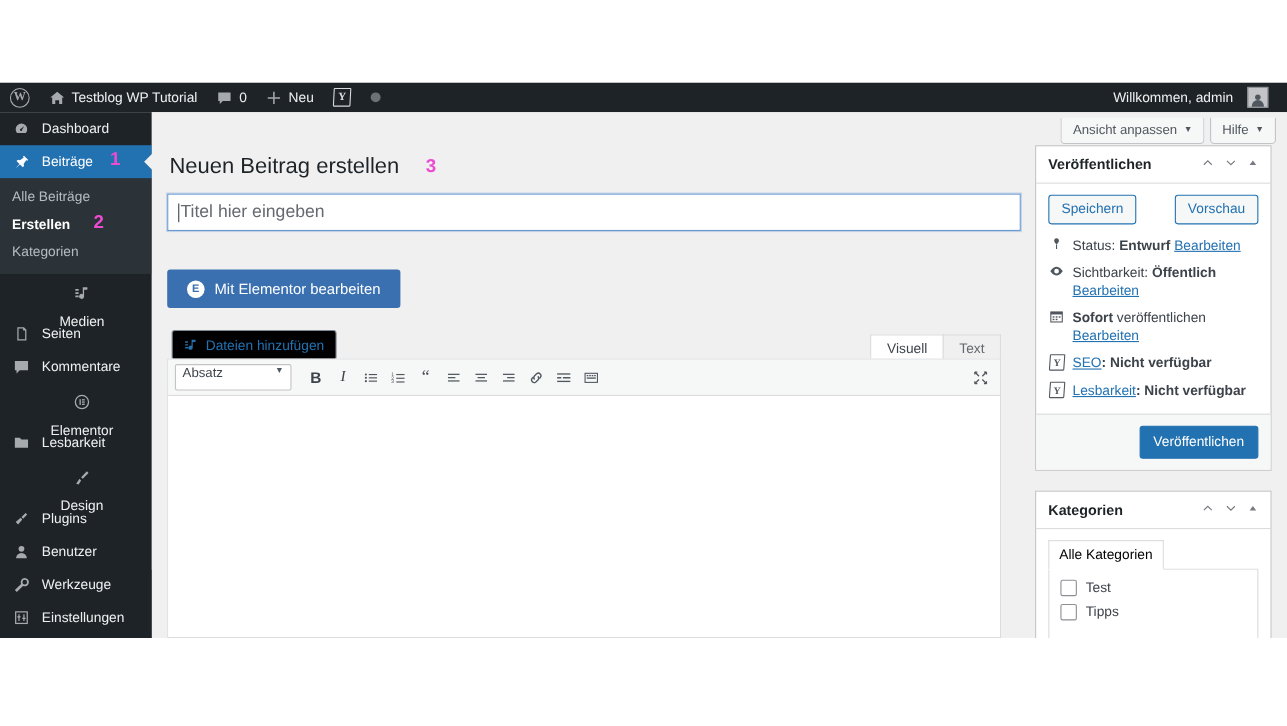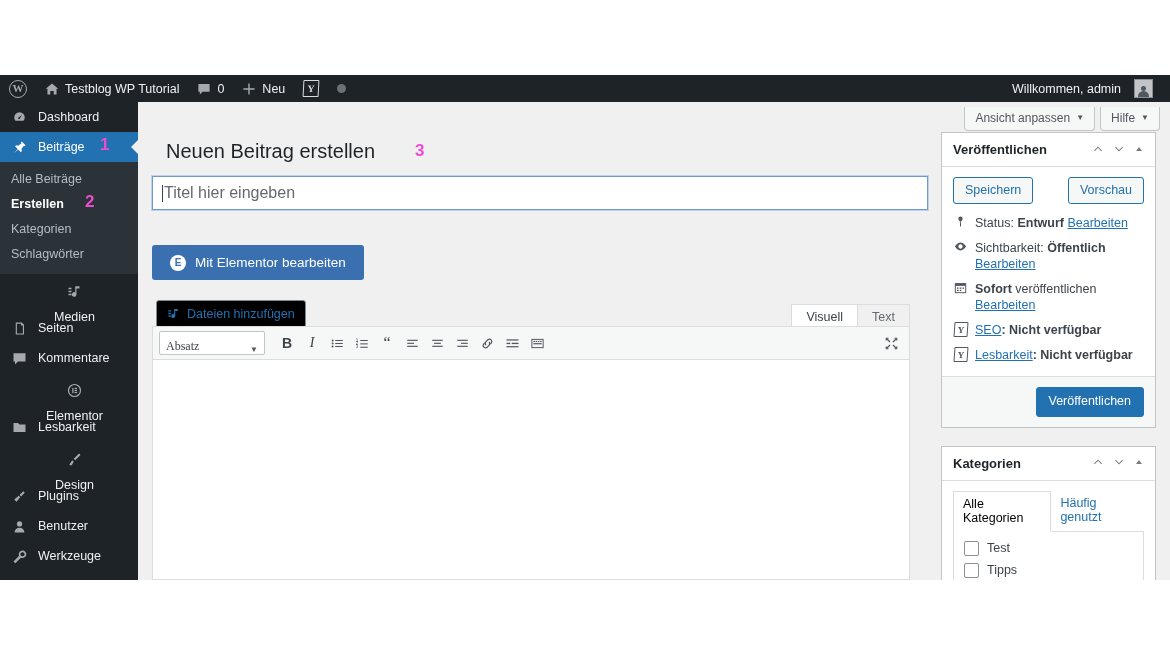--- a/index.html
+++ b/index.html
@@ -156,22 +156,22 @@
     font-size: 12px;
     color: #50575e;
     padding: 4px 10px 5px 10px;
     display: flex; align-items: center; gap: 6px;
     line-height: 1.2;
   }
   .caret { font-size: 8px; color: #50575e; }
 
   .page-title-row {
     position: absolute;
-    left: 28px; top: 36px;
-    display: flex; align-items: center; gap: 40px; justify-content: space-between;
+    left: 16px; top: 36px;
+    display: flex; align-items: center; gap: 24px; justify-content: space-between;
   }
   .page-title {
     font-size: 20px;
     font-weight: 400;
     color: #1d2327;
     line-height: 1.3;
   }
 
   .title-input {
     position: absolute;
@@ -268,26 +268,25 @@
     border-bottom: 1px solid #dcdcde;
     display: flex; align-items: center;
     padding: 0 6px;
     gap: 1px;
   }
   .fmt-select {
     width: 92px; height: 22px;
     border: 1px solid #c3c4c7;
     background: #fff;
     border-radius: 2px;
-    display: flex; align-items: flex-end; justify-content: space-between;
+    display: flex; align-items: flex-start; justify-content: space-between;
     padding: 0 6px;
     font-size: 12px;
     color: #3c434a;
     margin-right: 9px;
-    font-family: Liberation Serif, serif;
   }
   .tb-btn {
     width: 24px; height: 24px;
     display: inline-flex; align-items: center; justify-content: center;
     color: #50575e;
     font-size: 13px;
   }
   .tb-spacer { flex: 1; }
   .ed-canvas { height: 219px; background: #fff; }
 
@@ -489,23 +488,20 @@
     <div class="submenu">
       <div class="submenu-item">
         <span>Alle Beiträge</span>
       </div>
       <div class="submenu-item current">
         <span>Erstellen</span>
         <span class="marker marker-sb2">2</span>
       </div>
       <div class="submenu-item">
         <span>Kategorien</span>
-      </div>
-      <div class="submenu-item">
-        <span>Schlagwörter</span>
       </div>
     </div>
 
     <div class="menu-item spaced">
       <span class="mi-icon">
         <svg width="15" height="15" viewBox="0 0 20 20" fill="currentColor">
             <path d="M11 3v8.3a3 3 0 101.6 2.7V6h4V3zM6 5v2H2V5zm0 4v2H2V9zm0 4v2H2v-2z"></path>
           </svg>
       </span>
       <span class="mi-label">Medien</span>
@@ -858,23 +854,20 @@
                   <path d="M10 6l6 8H4z"></path>
                 </svg>
             </span>
           </span>
         </div>
         <div class="pb-body">
           <div class="cat-tabs">
             <div class="cat-tab active">
               <span>Alle Kategorien</span>
             </div>
-            <div class="cat-tab">
-              <span>Häufig genutzt</span>
-            </div>
           </div>
           <div class="cat-list">
             <div class="cat-item">
               <span class="cbx"></span>
               <span>Test</span>
             </div>
             <div class="cat-item">
               <span class="cbx"></span>
               <span>Tipps</span>
             </div>

